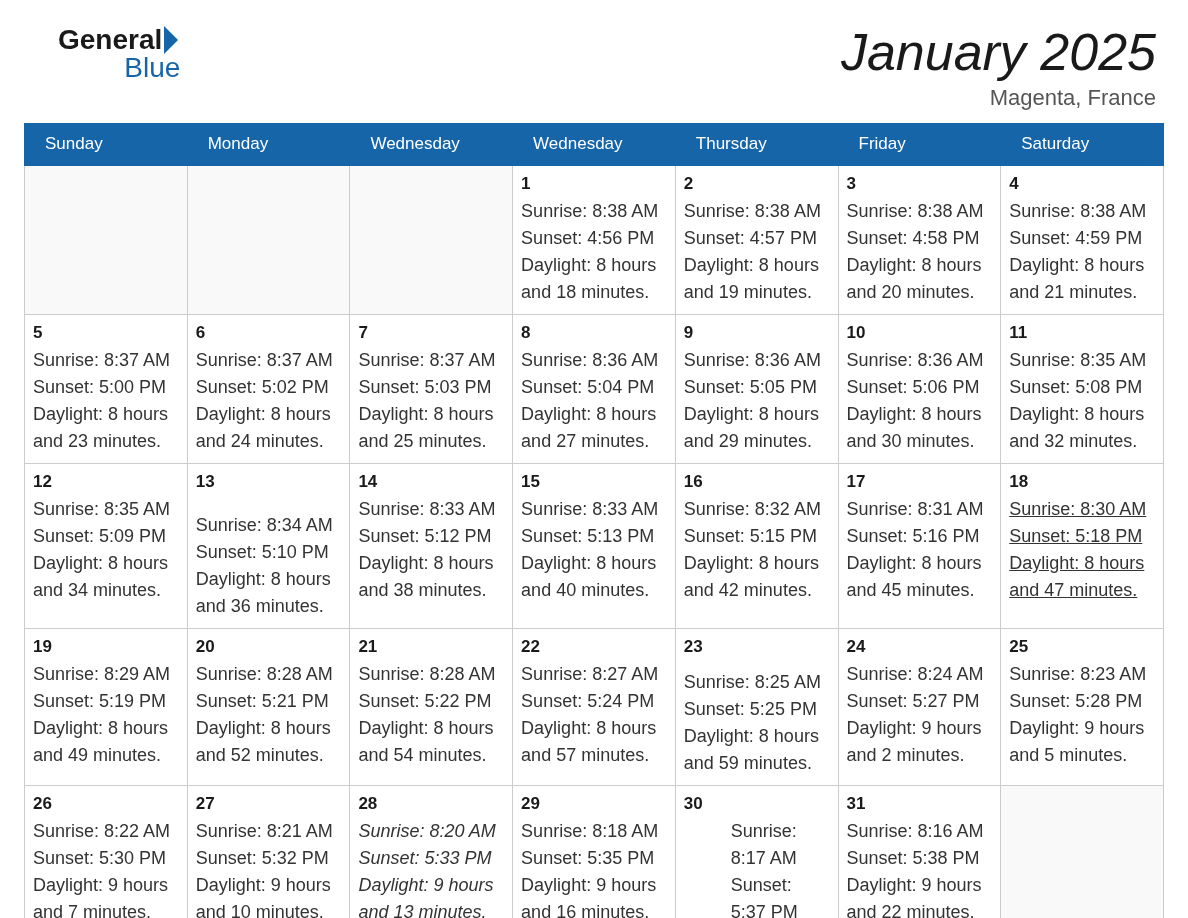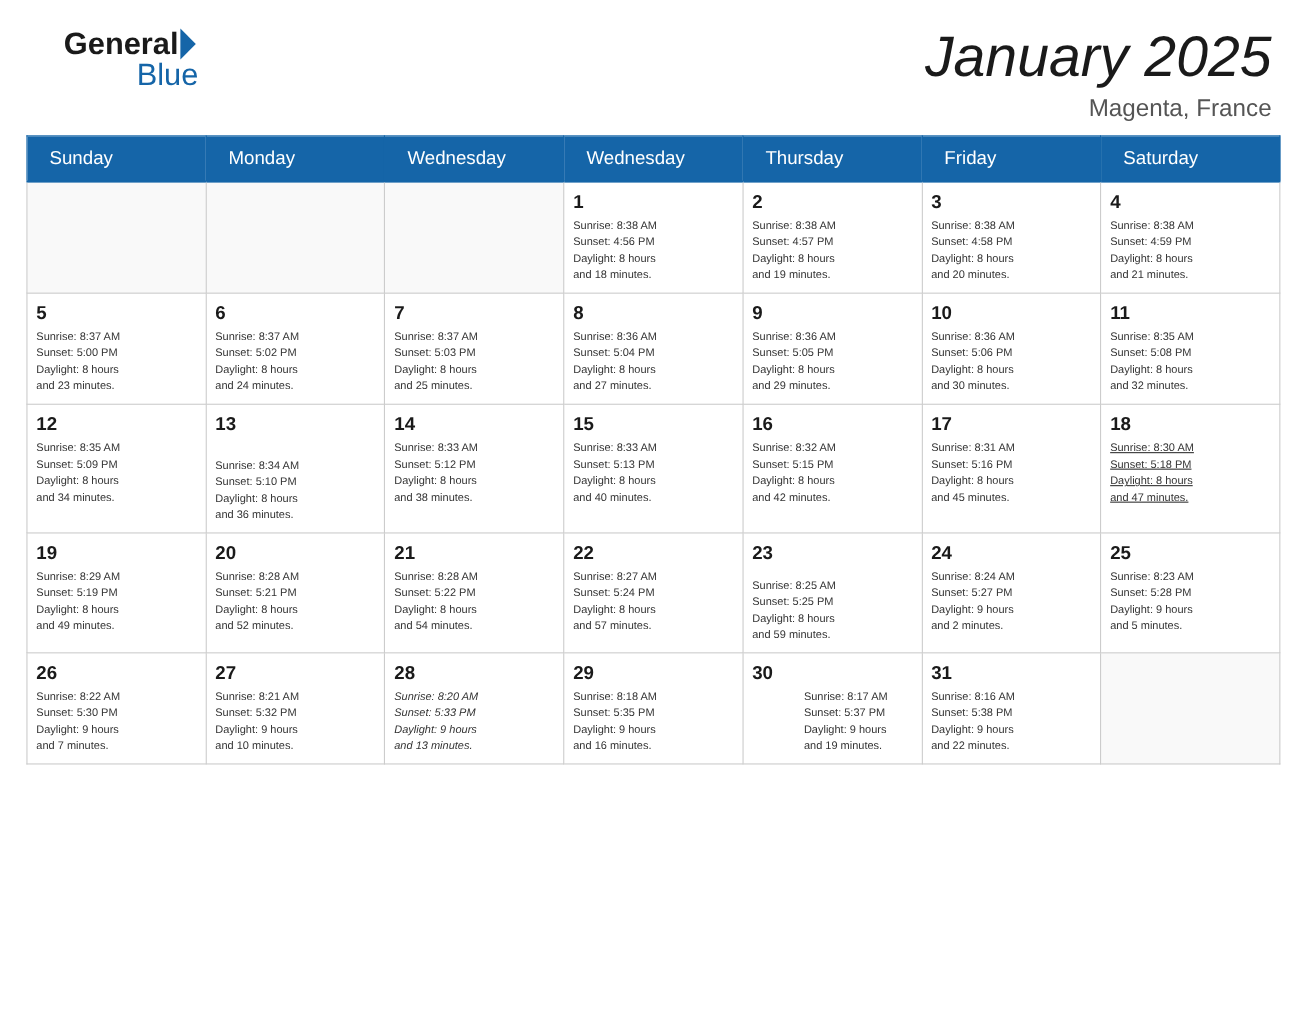--- a/index.html
+++ b/index.html
@@ -95,21 +95,21 @@
       background: #f9f9f9;
     }
     .day-number {
       font-size: 17px;
       font-weight: bold;
       color: #1a1a1a;
       display: block;
       margin-bottom: 4px;
     }
     .day-info {
-      font-size: 10px;
+      font-size: 18px;
       color: #333;
       line-height: 1.5;
     }
     tbody tr:first-child td {
       border-top: 2px solid #1565a8;
     }
     tbody tr td:first-child {
       border-left: 1px solid #ccc;
     }
   </style>

